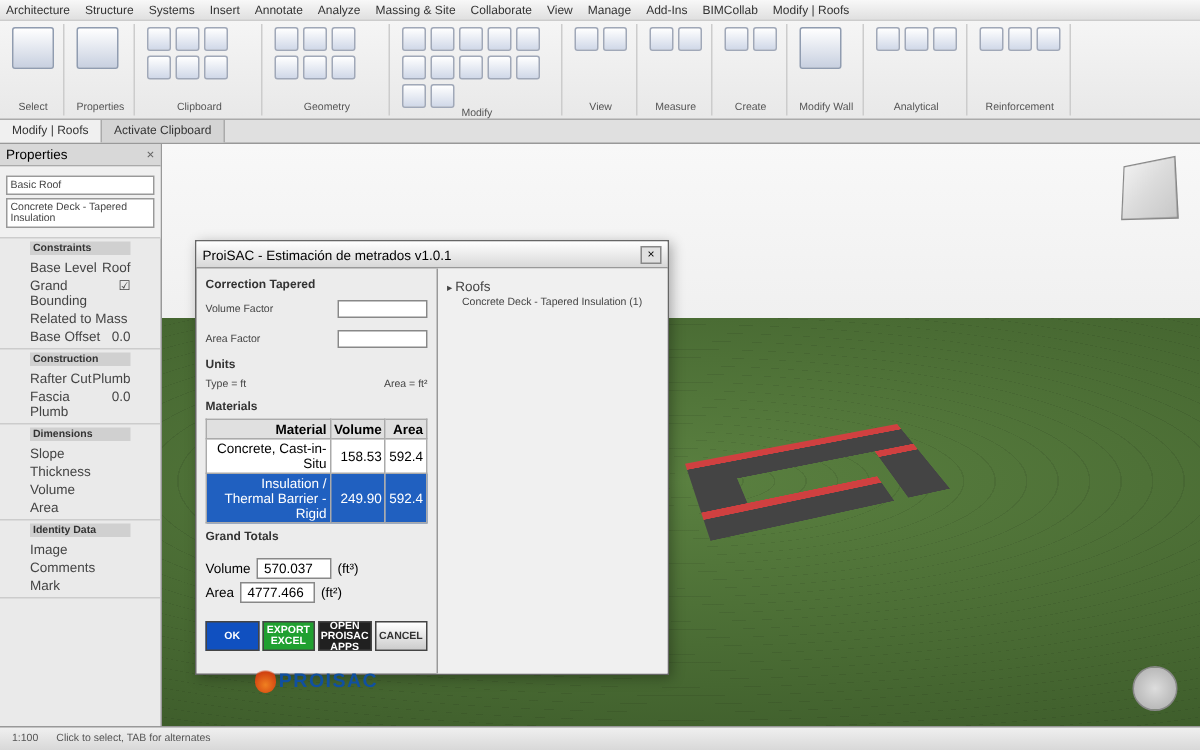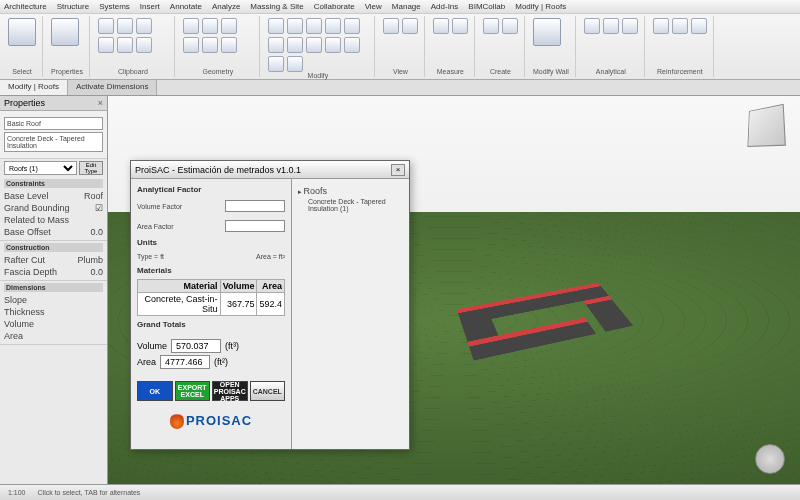--- a/index.html
+++ b/index.html
@@ -15,36 +15,36 @@
 .tabbar{height:16px;background:#e0e0e0;display:flex;border-bottom:1px solid #999}
 .tab{padding:2px 8px;background:#d4d4d4;border-right:1px solid #aaa;font-size:8px;color:#333}
 .tab.active{background:#f0f0f0}
 .workspace{display:flex;height:388px}
 .props-panel{width:108px;background:#eaeaea;border-right:1px solid #999;display:flex;flex-direction:column}
 .props-header{background:#d8d8d8;padding:2px 4px;font-size:8px;border-bottom:1px solid #aaa;display:flex;justify-content:space-between}
 .props-header .x{color:#666;cursor:pointer}
 .type-selector{padding:4px;background:#f0f0f0;border-bottom:1px solid #ccc}
 .type-box{background:#fff;border:1px solid #999;padding:2px;font-size:7px;color:#444;margin:2px 0}
 .type-combo{width:100%;height:14px;background:#fff;border:1px solid #999;font-size:7px}
-.props-section{padding:2px 4px;border-bottom:1px solid #ccc}
+.props-section{padding:2px 20px;border-bottom:1px solid #ccc}
 .props-section-title{font-size:7px;color:#333;font-weight:bold;background:#d0d0d0;padding:1px 2px;margin-bottom:2px}
 .prop-row{display:flex;justify-content:space-between;font-size:7px;color:#444;padding:1px 0}
 .viewport{flex:1;position:relative;background:#f9f9f9;overflow:hidden}
 .canvas-3d{position:absolute;inset:0;background:linear-gradient(180deg,#f8f8f8 0%,#f0f0f0 30%,#3a5a2a 30%,#4a7030 60%,#3a5a28 100%)}
 .terrain{position:absolute;top:30%;left:0;right:0;bottom:0;background:radial-gradient(ellipse 120% 80% at 50% 40%,#5a8040,#3a5828)}
 .terrain::before{content:'';position:absolute;inset:0;background:repeating-radial-gradient(ellipse 120% 80% at 50% 40%,transparent 0,transparent 20px,rgba(0,0,0,.08) 20px,rgba(0,0,0,.08) 21px)}
 .building{position:absolute;top:42%;left:52%;width:200px;height:130px;transform:perspective(500px) rotateX(55deg) rotateZ(-20deg)}
 .wing{position:absolute;background:#444;border-top:8px solid #d04040}
 .wing1{width:160px;height:30px;top:0;left:0}
 .wing2{width:30px;height:90px;top:0;left:0}
 .wing3{width:120px;height:30px;top:60px;left:0}
 .wing4{width:30px;height:60px;top:30px;right:40px}
 .viewcube{position:absolute;top:10px;right:15px;width:40px;height:40px;background:linear-gradient(135deg,#f0f0f0,#c8c8c8);border:1px solid #888;transform:perspective(100px) rotateX(15deg) rotateY(-25deg)}
 .navwheel{position:absolute;bottom:10px;right:15px;width:30px;height:30px;border-radius:50%;background:radial-gradient(#ddd,#aaa);border:1px solid #888}
-.dialog{position:absolute;top:160px;left:130px;width:280px;height:290px;background:#ececec;border:1px solid #666;box-shadow:2px 2px 8px rgba(0,0,0,.3)}
+.dialog{position:absolute;top:160px;left:130px;width:316px;height:290px;background:#ececec;border:1px solid #666;box-shadow:2px 2px 8px rgba(0,0,0,.3)}
 .dlg-title{height:18px;background:linear-gradient(#fff,#d8d8d8);display:flex;align-items:center;justify-content:space-between;padding:0 4px;font-size:8px;border-bottom:1px solid #999}
 .dlg-close{width:14px;height:12px;background:#e0e0e0;border:1px solid #888;text-align:center;line-height:10px;font-size:8px}
 .dlg-body{display:flex;height:calc(100% - 18px)}
 .dlg-left{width:160px;padding:6px;display:flex;flex-direction:column;gap:4px}
 .dlg-right{flex:1;border-left:1px solid #999;padding:6px;background:#f0f0f0}
 .dlg-section-label{font-size:8px;font-weight:bold;color:#333}
 .dlg-input-row{display:flex;justify-content:space-between;align-items:center;margin:2px 0}
 .dlg-input-row label{font-size:7px;color:#444}
 .dlg-input-row input{width:60px;height:12px;border:1px solid #888;font-size:7px;padding:0 2px}
 .dlg-table{width:100%;border:1px solid #888;background:#fff;font-size:7px;border-collapse:collapse}
@@ -174,37 +174,33 @@
         <div class="ribbon-icon"></div>
         <div class="ribbon-icon"></div>
         <div class="ribbon-icon"></div>
       </div>
       <div class="ribbon-label">Reinforcement</div>
     </div>
 </div>
 
 <div class="tabbar">
   <div class="tab active">Modify | Roofs</div>
-  <div class="tab">Activate Dimensions</div>
+  <div class="tab">Activate Clipboard</div>
 </div>
 
 <div class="workspace">
   <div class="props-panel">
     <div class="props-header">
       <span>Properties</span>
       <span class="x">×</span>
     </div>
     <div class="type-selector">
       <div class="type-box">Basic Roof</div>
       <div class="type-box">Concrete Deck - Tapered Insulation</div>
     </div>
-    <div style="display:flex;padding:2px 4px;gap:2px">
-      <select class="type-combo"><option>Roofs (1)</option></select>
-      <button class="apply-btn" style="font-size:6px;padding:0 2px">Edit Type</button>
-    </div>
     <div id="props-sections" style="flex:1;overflow:auto">
         <div class="props-section">
           <div class="props-section-title">Constraints</div>
           <div class="prop-row">
             <span>Base Level</span>
             <span>Roof</span>
           </div>
           <div class="prop-row">
             <span>Grand Bounding</span>
             <span>☑</span>
@@ -218,40 +214,55 @@
             <span>0.0</span>
           </div>
         </div>
         <div class="props-section">
           <div class="props-section-title">Construction</div>
           <div class="prop-row">
             <span>Rafter Cut</span>
             <span>Plumb</span>
           </div>
           <div class="prop-row">
-            <span>Fascia Depth</span>
+            <span>Fascia Plumb</span>
             <span>0.0</span>
           </div>
         </div>
         <div class="props-section">
           <div class="props-section-title">Dimensions</div>
           <div class="prop-row">
             <span>Slope</span>
             <span></span>
           </div>
           <div class="prop-row">
             <span>Thickness</span>
             <span></span>
           </div>
           <div class="prop-row">
             <span>Volume</span>
             <span></span>
           </div>
           <div class="prop-row">
             <span>Area</span>
+            <span></span>
+          </div>
+        </div>
+        <div class="props-section">
+          <div class="props-section-title">Identity Data</div>
+          <div class="prop-row">
+            <span>Image</span>
+            <span></span>
+          </div>
+          <div class="prop-row">
+            <span>Comments</span>
+            <span></span>
+          </div>
+          <div class="prop-row">
+            <span>Mark</span>
             <span></span>
           </div>
         </div>
       </div>
   </div>
 
   <div class="viewport">
     <div class="canvas-3d">
       <div class="terrain"></div>
       <div class="building">
@@ -266,21 +277,21 @@
   </div>
 </div>
 
 <div class="dialog">
   <div class="dlg-title">
     <span>ProiSAC - Estimación de metrados v1.0.1</span>
     <span class="dlg-close">×</span>
   </div>
   <div class="dlg-body">
     <div class="dlg-left">
-      <div class="dlg-section-label">Analytical Factor</div>
+      <div class="dlg-section-label">Correction Tapered</div>
       <div class="dlg-input-row">
           <label>Volume Factor</label>
           <input style="">
         </div>
       <div class="dlg-input-row">
           <label>Area Factor</label>
           <input style="">
         </div>
       <div class="dlg-section-label">Units</div>
       <div class="dlg-input-row">
@@ -290,21 +301,26 @@
       <div class="dlg-section-label">Materials</div>
       <table class="dlg-table">
         <tbody>
             <tr>
               <th>Material</th>
               <th>Volume</th>
               <th>Area</th>
             </tr>
         <tr>
               <td>Concrete, Cast-in-Situ</td>
-              <td>367.75</td>
+              <td>158.53</td>
+              <td>592.4</td>
+            </tr>
+        <tr class="sel">
+              <td>Insulation / Thermal Barrier - Rigid</td>
+              <td>249.90</td>
               <td>592.4</td>
             </tr>
       </tbody>
         </table>
       <div class="dlg-section-label">Grand Totals</div>
       <div class="dlg-totals">
         <div class="row">
             <span>Volume</span>
             <span class="val">570.037</span>
             <span>(ft³)</span>

